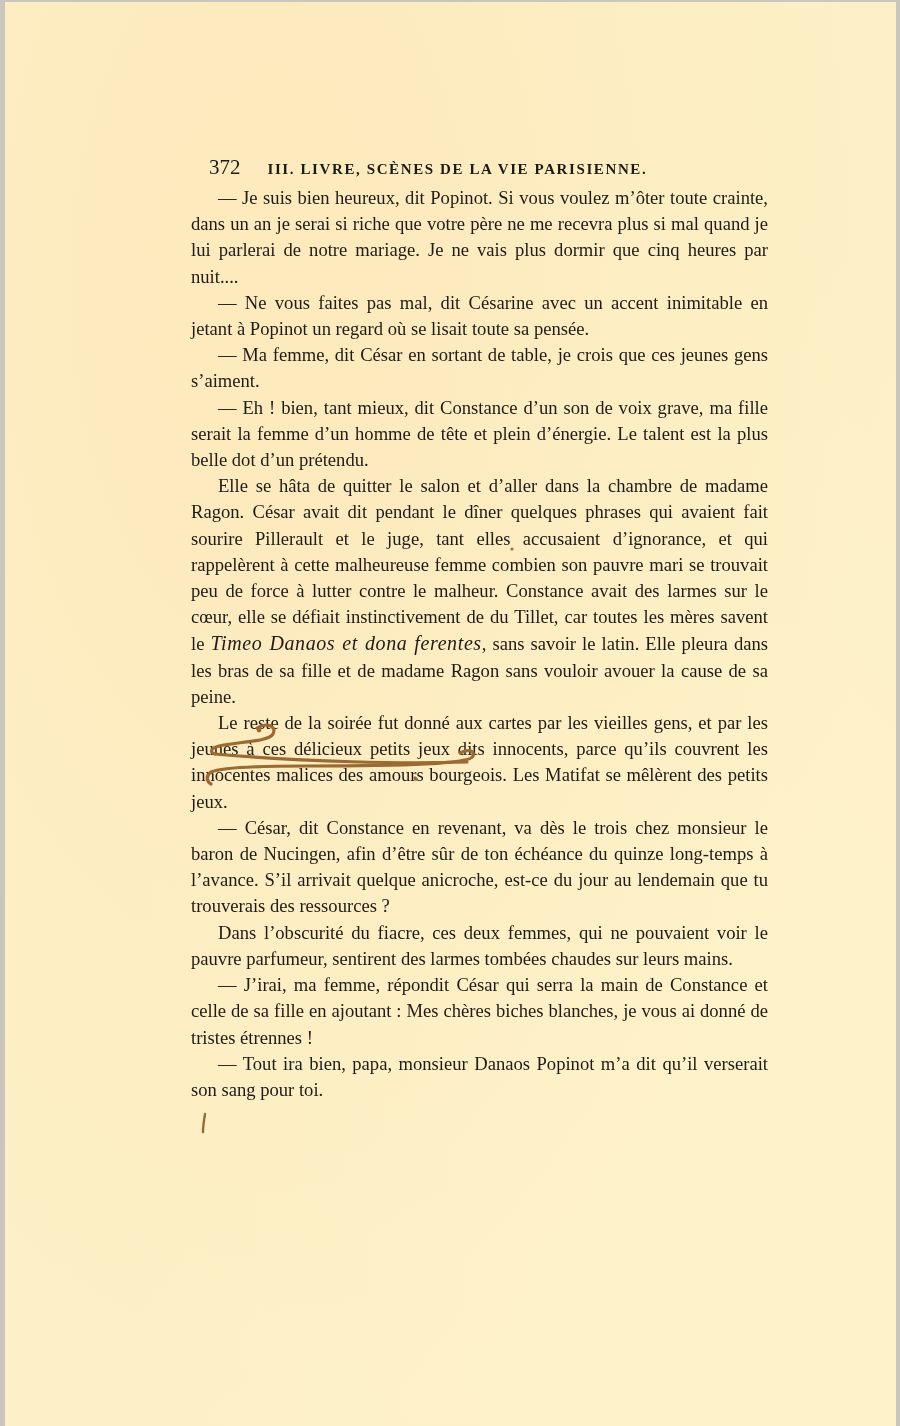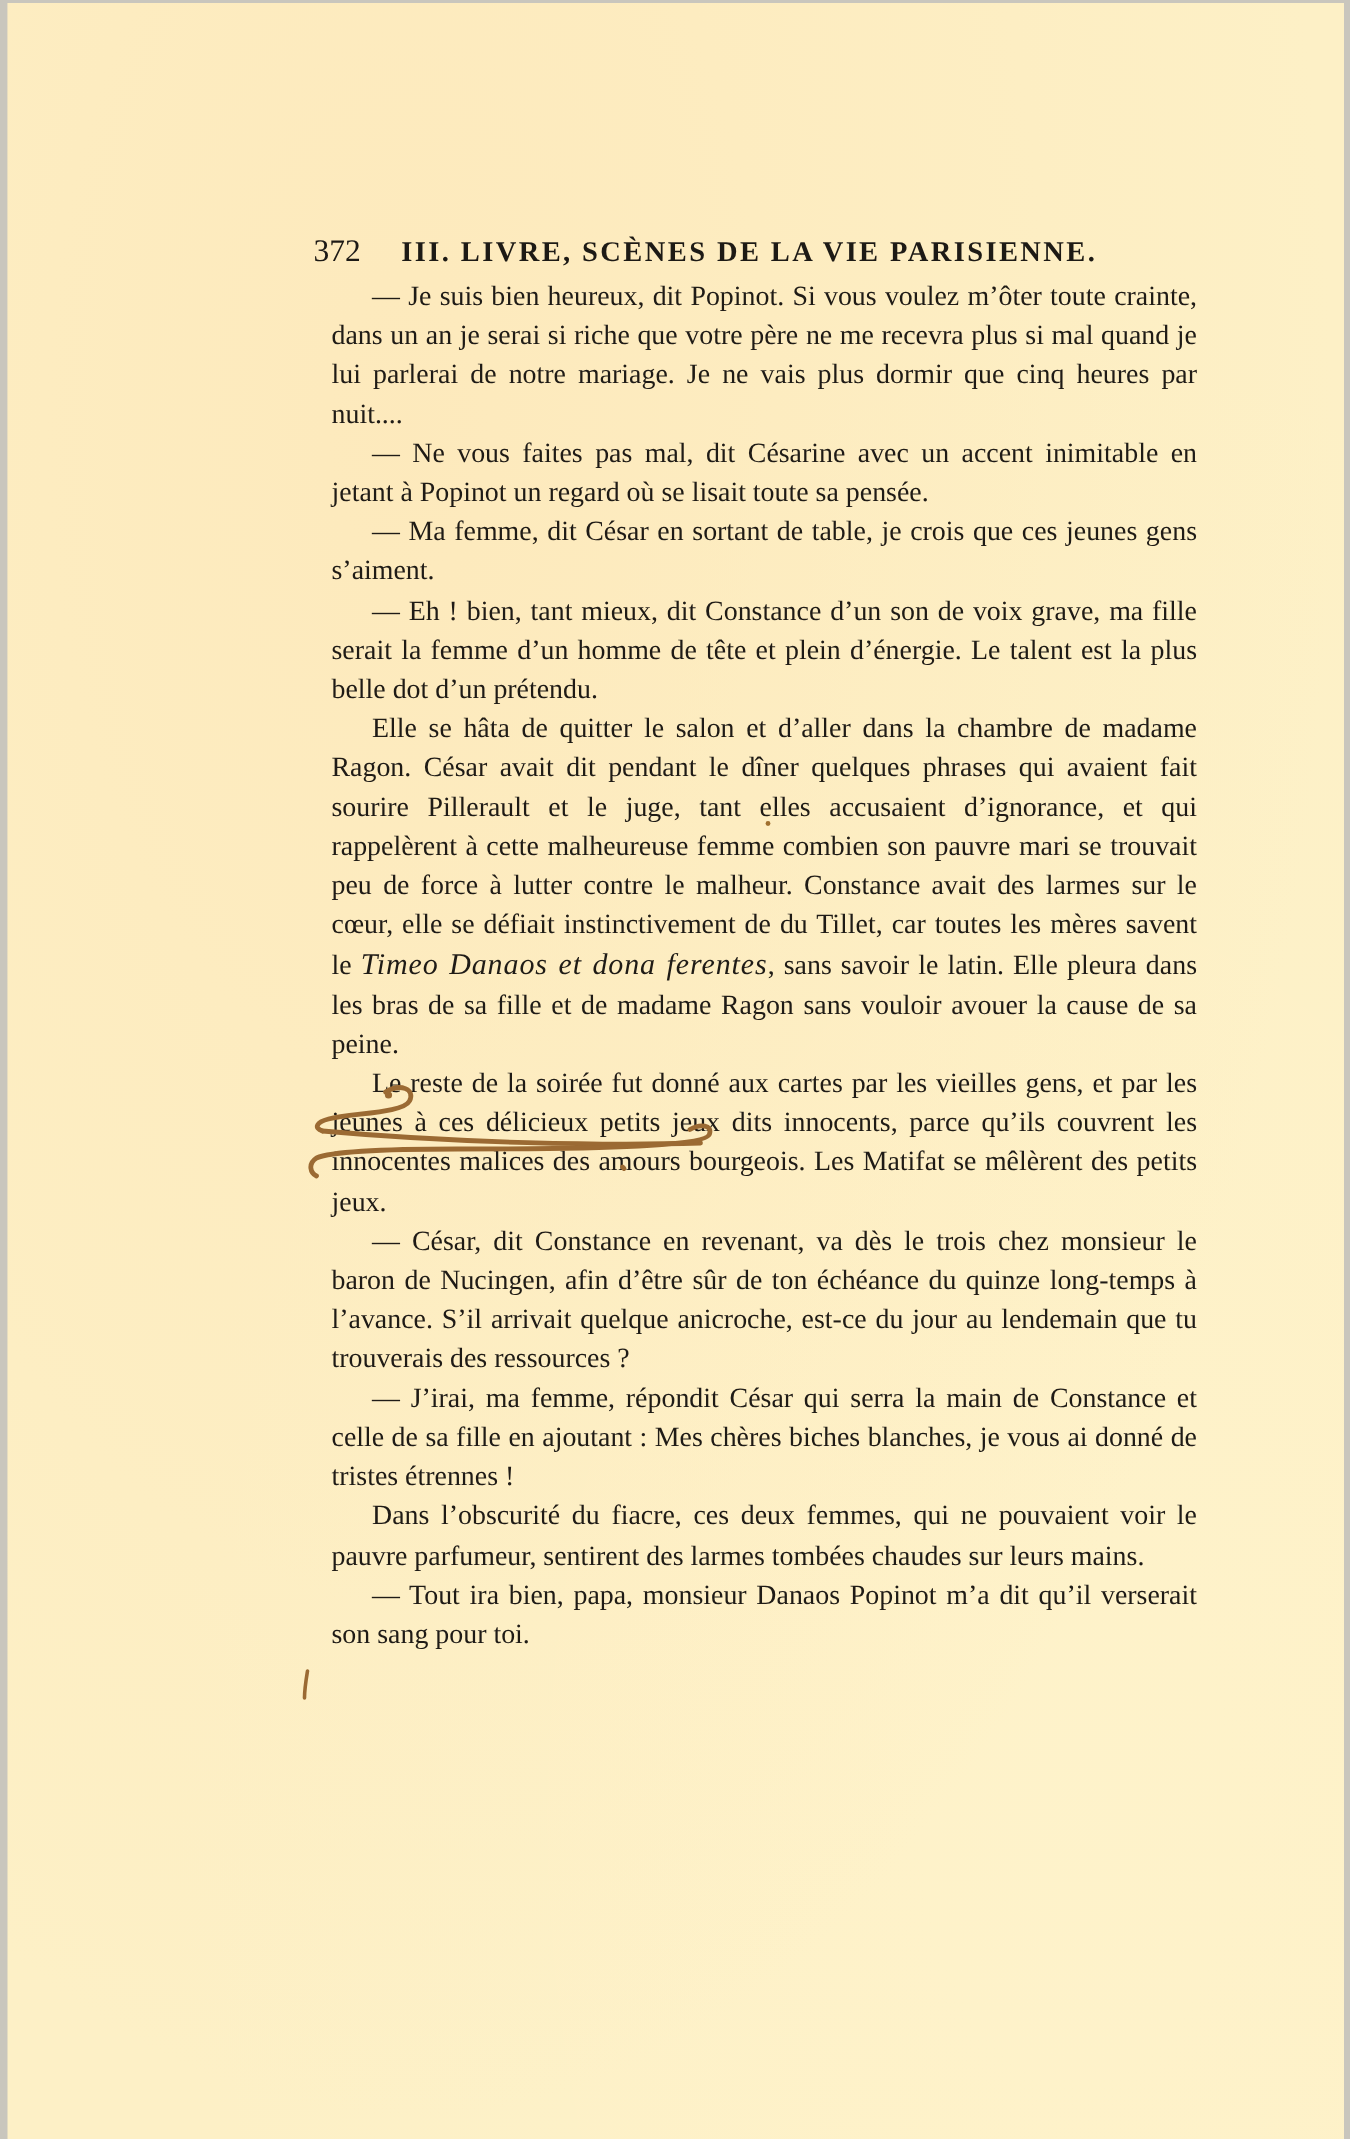--- a/index.html
+++ b/index.html
@@ -12,23 +12,23 @@
     position: absolute; left: 5px; top: 2px; width: 891px; height: 1424px;
     background: #fdf0c6;
     background-image: radial-gradient(ellipse at 30% 20%, rgba(253,228,180,0.55), rgba(253,240,198,0) 70%),
                       radial-gradient(ellipse at 80% 85%, rgba(255,244,205,0.6), rgba(253,240,198,0) 60%);
   }
   .header {
     position: absolute; left: 204px; top: 152px; width: 516px;
     color: #1d1a15; font-size: 20px; line-height: 26px; white-space: nowrap;
   }
   .header .num { font-size: 21px; margin-right: 22px; text-align: center; }
-  .header .title { font-weight: bold; font-size: 19px; letter-spacing: 1.6px; }
+  .header .title { font-weight: bold; font-size: 15px; letter-spacing: 1.6px; }
   .text {
-    position: absolute; left: 216px; top: 183px; width: 577px;
+    position: absolute; left: 186px; top: 183px; width: 577px;
     color: #1f1b16; font-size: 18.6px; line-height: 26.2px;
     text-align: justify;
   }
   .text p { margin: 0; text-indent: 27px; }
   .text em { font-style: italic; font-size: 20px; letter-spacing: 0.6px; }
   .mark { position: absolute; pointer-events: none; }
 </style>
 </head>
 <body>
 
@@ -40,22 +40,22 @@
   </div>
 
   <div class="text">
     <p>— Je suis bien heureux, dit Popinot. Si vous voulez m’ôter toute crainte, dans un an je serai si riche que votre père ne me recevra plus si mal quand je lui parlerai de notre mariage. Je ne vais plus dormir que cinq heures par nuit....</p>
     <p>— Ne vous faites pas mal, dit Césarine avec un accent inimitable en jetant à Popinot un regard où se lisait toute sa pensée.</p>
     <p>— Ma femme, dit César en sortant de table, je crois que ces jeunes gens s’aiment.</p>
     <p>— Eh ! bien, tant mieux, dit Constance d’un son de voix grave, ma fille serait la femme d’un homme de tête et plein d’énergie. Le talent est la plus belle dot d’un prétendu.</p>
     <p><span>Elle se hâta de quitter le salon et d’aller dans la chambre de madame Ragon. César avait dit pendant le dîner quelques phrases qui avaient fait sourire Pillerault et le juge, tant elles accusaient d’ignorance, et qui rappelèrent à cette malheureuse femme combien son pauvre mari se trouvait peu de force à lutter contre le malheur. Constance avait des larmes sur le cœur, elle se défiait instinctivement de du Tillet, car toutes les mères savent le </span><em>Timeo Danaos et dona ferentes</em><span>, sans savoir le latin. Elle pleura dans les bras de sa fille et de madame Ragon sans vouloir avouer la cause de sa peine.</span></p>
     <p>Le reste de la soirée fut donné aux cartes par les vieilles gens, et par les jeunes à ces délicieux petits jeux dits innocents, parce qu’ils couvrent les innocentes malices des amours bourgeois. Les Matifat se mêlèrent des petits jeux.</p>
     <p>— César, dit Constance en revenant, va dès le trois chez monsieur le baron de Nucingen, afin d’être sûr de ton échéance du quinze long-temps à l’avance. S’il arrivait quelque anicroche, est-ce du jour au lendemain que tu trouverais des ressources ?</p>
+    <p>Dans l’obscurité du fiacre, ces deux femmes, qui ne pouvaient voir le pauvre parfumeur, sentirent des larmes tombées chaudes sur leurs mains.</p>
     <p>— J’irai, ma femme, répondit César qui serra la main de Constance et celle de sa fille en ajoutant : Mes chères biches blanches, je vous ai donné de tristes étrennes !</p>
-    <p>Dans l’obscurité du fiacre, ces deux femmes, qui ne pouvaient voir le pauvre parfumeur, sentirent des larmes tombées chaudes sur leurs mains.</p>
     <p>— Tout ira bien, papa, monsieur Danaos Popinot m’a dit qu’il verserait son sang pour toi.</p>
   </div>
 
   <svg class="mark" style="left:0;top:0" width="891" height="1424" viewBox="0 0 891 1424">
     <g fill="none" stroke="#9b6a33" stroke-width="3.2" stroke-linecap="round">
       <path d="M252 726 C262 720, 272 724, 268 732 C264 740, 230 740, 214 744 C206 746, 204 750, 210 752"></path>
       <path d="M210 752 C300 760, 400 762, 462 760"></path>
       <path d="M455 751 C462 747, 470 748, 468 754 C466 762, 400 764, 300 764 C250 764, 215 766, 206 770 C200 774, 202 780, 206 782"></path>
       <path d="M410 776 L411 777"></path>
       <path d="M200 1112 C199 1118, 198 1124, 198 1130" stroke-width="2.4"></path>

